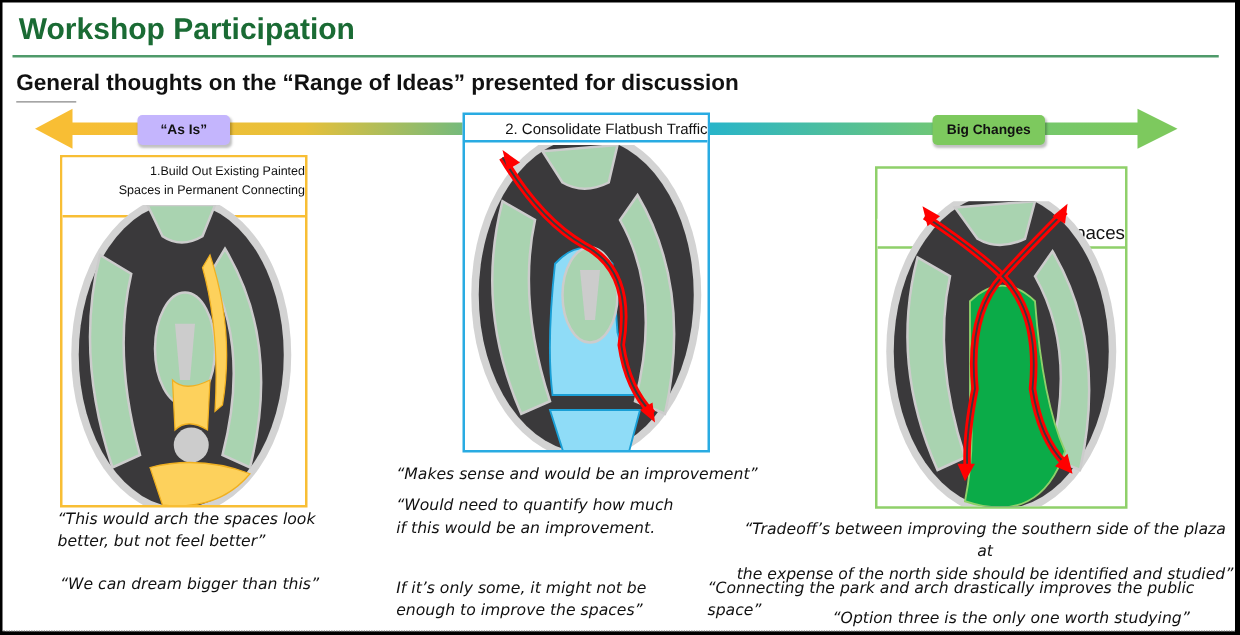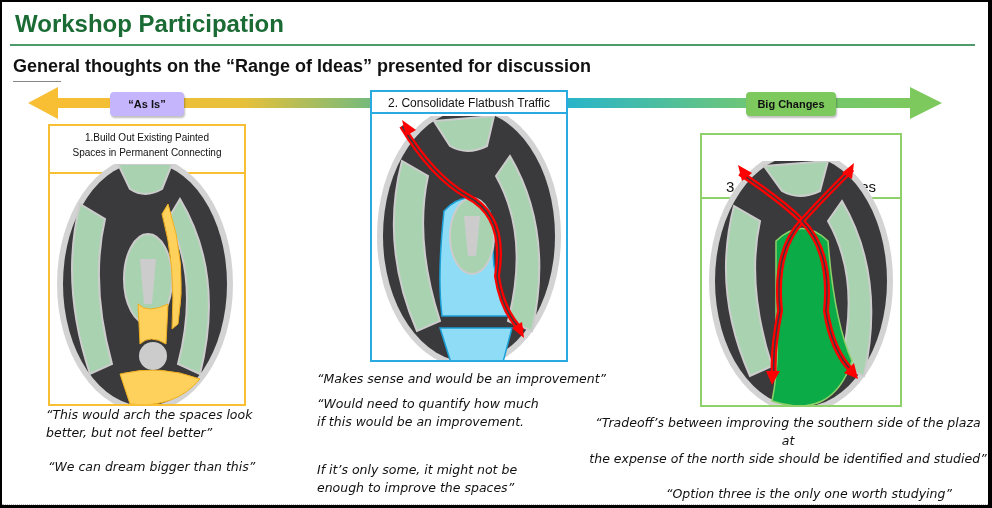--- a/index.html
+++ b/index.html
@@ -7,21 +7,21 @@
   .slide { position:absolute; left:2px; top:2px; width:986px; height:502px; background:#fff; overflow:hidden; border-bottom:1px dotted #bbb; }
   .title { position:absolute; left:13px; top:8px; font-size:24px; font-weight:bold; color:#1a6b34; }
   .title-rule { position:absolute; left:8px; top:42px; width:965px; height:2px; background:#4f9a6a; }
   .subtitle { position:absolute; left:11px; top:54px; font-size:18px; font-weight:bold; color:#111; }
   .sub-rule { position:absolute; left:11px; top:79px; width:48px; height:1px; background:#888; }
   .scale-arrow { position:absolute; left:0; top:82px; }
   .pill { position:absolute; height:24px; border-radius:4px; font-size:11px; font-weight:bold; color:#111; display:flex; align-items:center; justify-content:center; box-shadow:1px 2px 2px rgba(0,0,0,0.25); }
   .pill-asis { left:108px; top:90px; width:74px; background:#c4b5fd; }
   .pill-big { left:744px; top:90px; width:90px; background:#7dc95e; }
   .opt-box { position:absolute; background:#fff; }
-  .opt-label { position:absolute; left:0; right:0; top:0; text-align:center; color:#111; background:#fff; }
+  .opt-label { position:absolute; left:0; right:0; top:0; text-align:right; color:#111; background:#fff; }
   .opt1 { left:46px; top:122px; width:194px; height:278px; border:2px solid #f8be34; }
   .opt1 .opt-label { height:48px; font-size:10px; line-height:15px; padding-top:4px; border-bottom:2px solid #f8be34; box-sizing:border-box; }
   .opt2 { left:368px; top:88px; width:194px; height:268px; border:2px solid #29abe2; }
   .opt2 .opt-label { height:22px; font-size:12px; line-height:22px; border-bottom:2px solid #29abe2; box-sizing:border-box; }
   .opt3 { left:698px; top:131px; width:198px; height:270px; border:2px solid #8fd06a; }
   .opt3 .opt-label { height:24px; font-size:15px; line-height:24px; border-bottom:2px solid #8fd06a; box-sizing:border-box;margin-top:40px; }
   .map { position:absolute; left:0; right:0; bottom:0; }
   .quote { position:absolute; font-family:"DejaVu Sans", sans-serif; font-style:italic; font-size:12.5px; color:#111; line-height:18px; }
 </style>
 </head>
@@ -123,14 +123,15 @@
   </div>
   <div class="quote" style="left:315px; top:459px;">
     <div>If it’s only some, it might not be</div>
     <div>enough to improve the spaces”</div>
   </div>
 
   <div class="quote" style="left:586px; top:412px; text-align:center;">
     <div>“Tradeoff’s between improving the southern side of the plaza at</div>
     <div>the expense of the north side should be identified and studied”</div>
   </div>
+  <div class="quote" style="left:564px; top:459px;">“Connecting the park and arch drastically improves the public space”</div>
   <div class="quote" style="left:664px; top:483px;">“Option three is the only one worth studying”</div>
 </div>
 
 </body></html>

